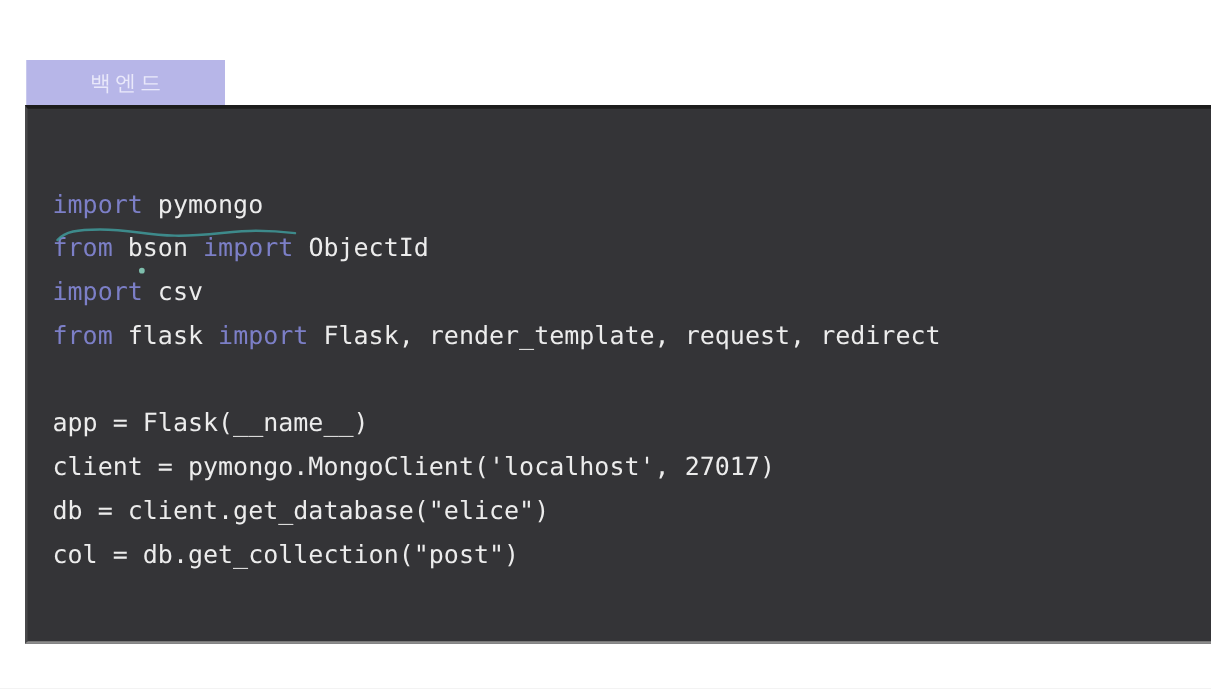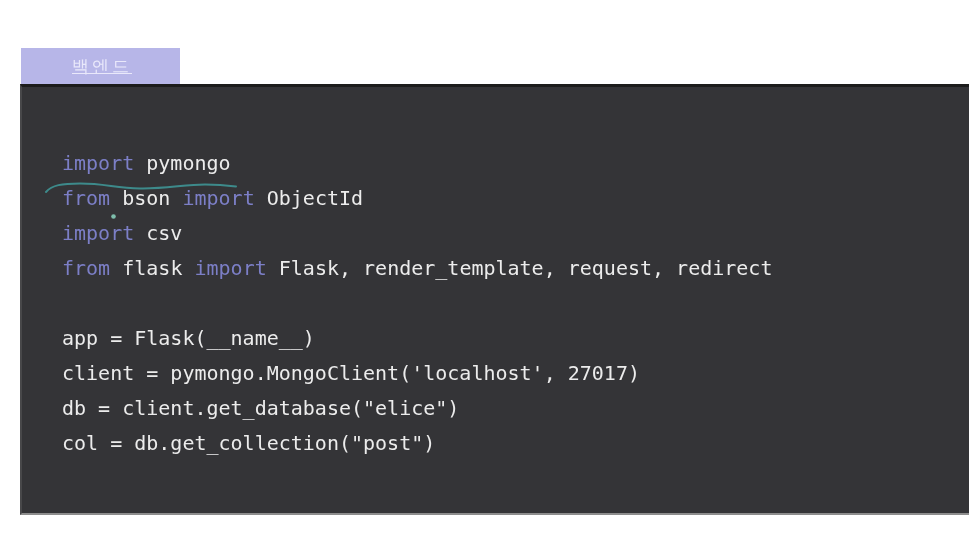--- a/index.html
+++ b/index.html
@@ -49,35 +49,34 @@
     background: var(--tab-bg, #b7b6e8);
     color: var(--tab-text, #e9e8fa);
     display: flex;
     align-items: center;
     justify-content: center;
     font-size: 17px;
     letter-spacing: 3px;
     box-sizing: border-box;
     padding-left: 3px; 
     user-select: none;
-    text-decoration: underline;
   }
   
   .code-panel {
     position: absolute;
     left: 20px;
     top: 84px;
     width: 949px;
     height: 431px;
     background: var(--panel-bg, #343437);
     box-sizing: border-box;
     border-top: 3px solid #1c1c1c;
     border-left: 2px solid #48484a;
     border-bottom: 2px solid #8d8d8d;
-    padding: 59px 0 0 40px;
+    padding: 59px 0 0 20px;
     overflow: hidden;
   }
   .code-lines {
     font-family: "DejaVu Sans Mono", "Liberation Mono", monospace;
     font-size: 20px;
     line-height: 35px;
     white-space: pre;
   }
   .code-line { height: 35px; }
   .kw  { color: var(--kw-color, #7c7fc7); }

